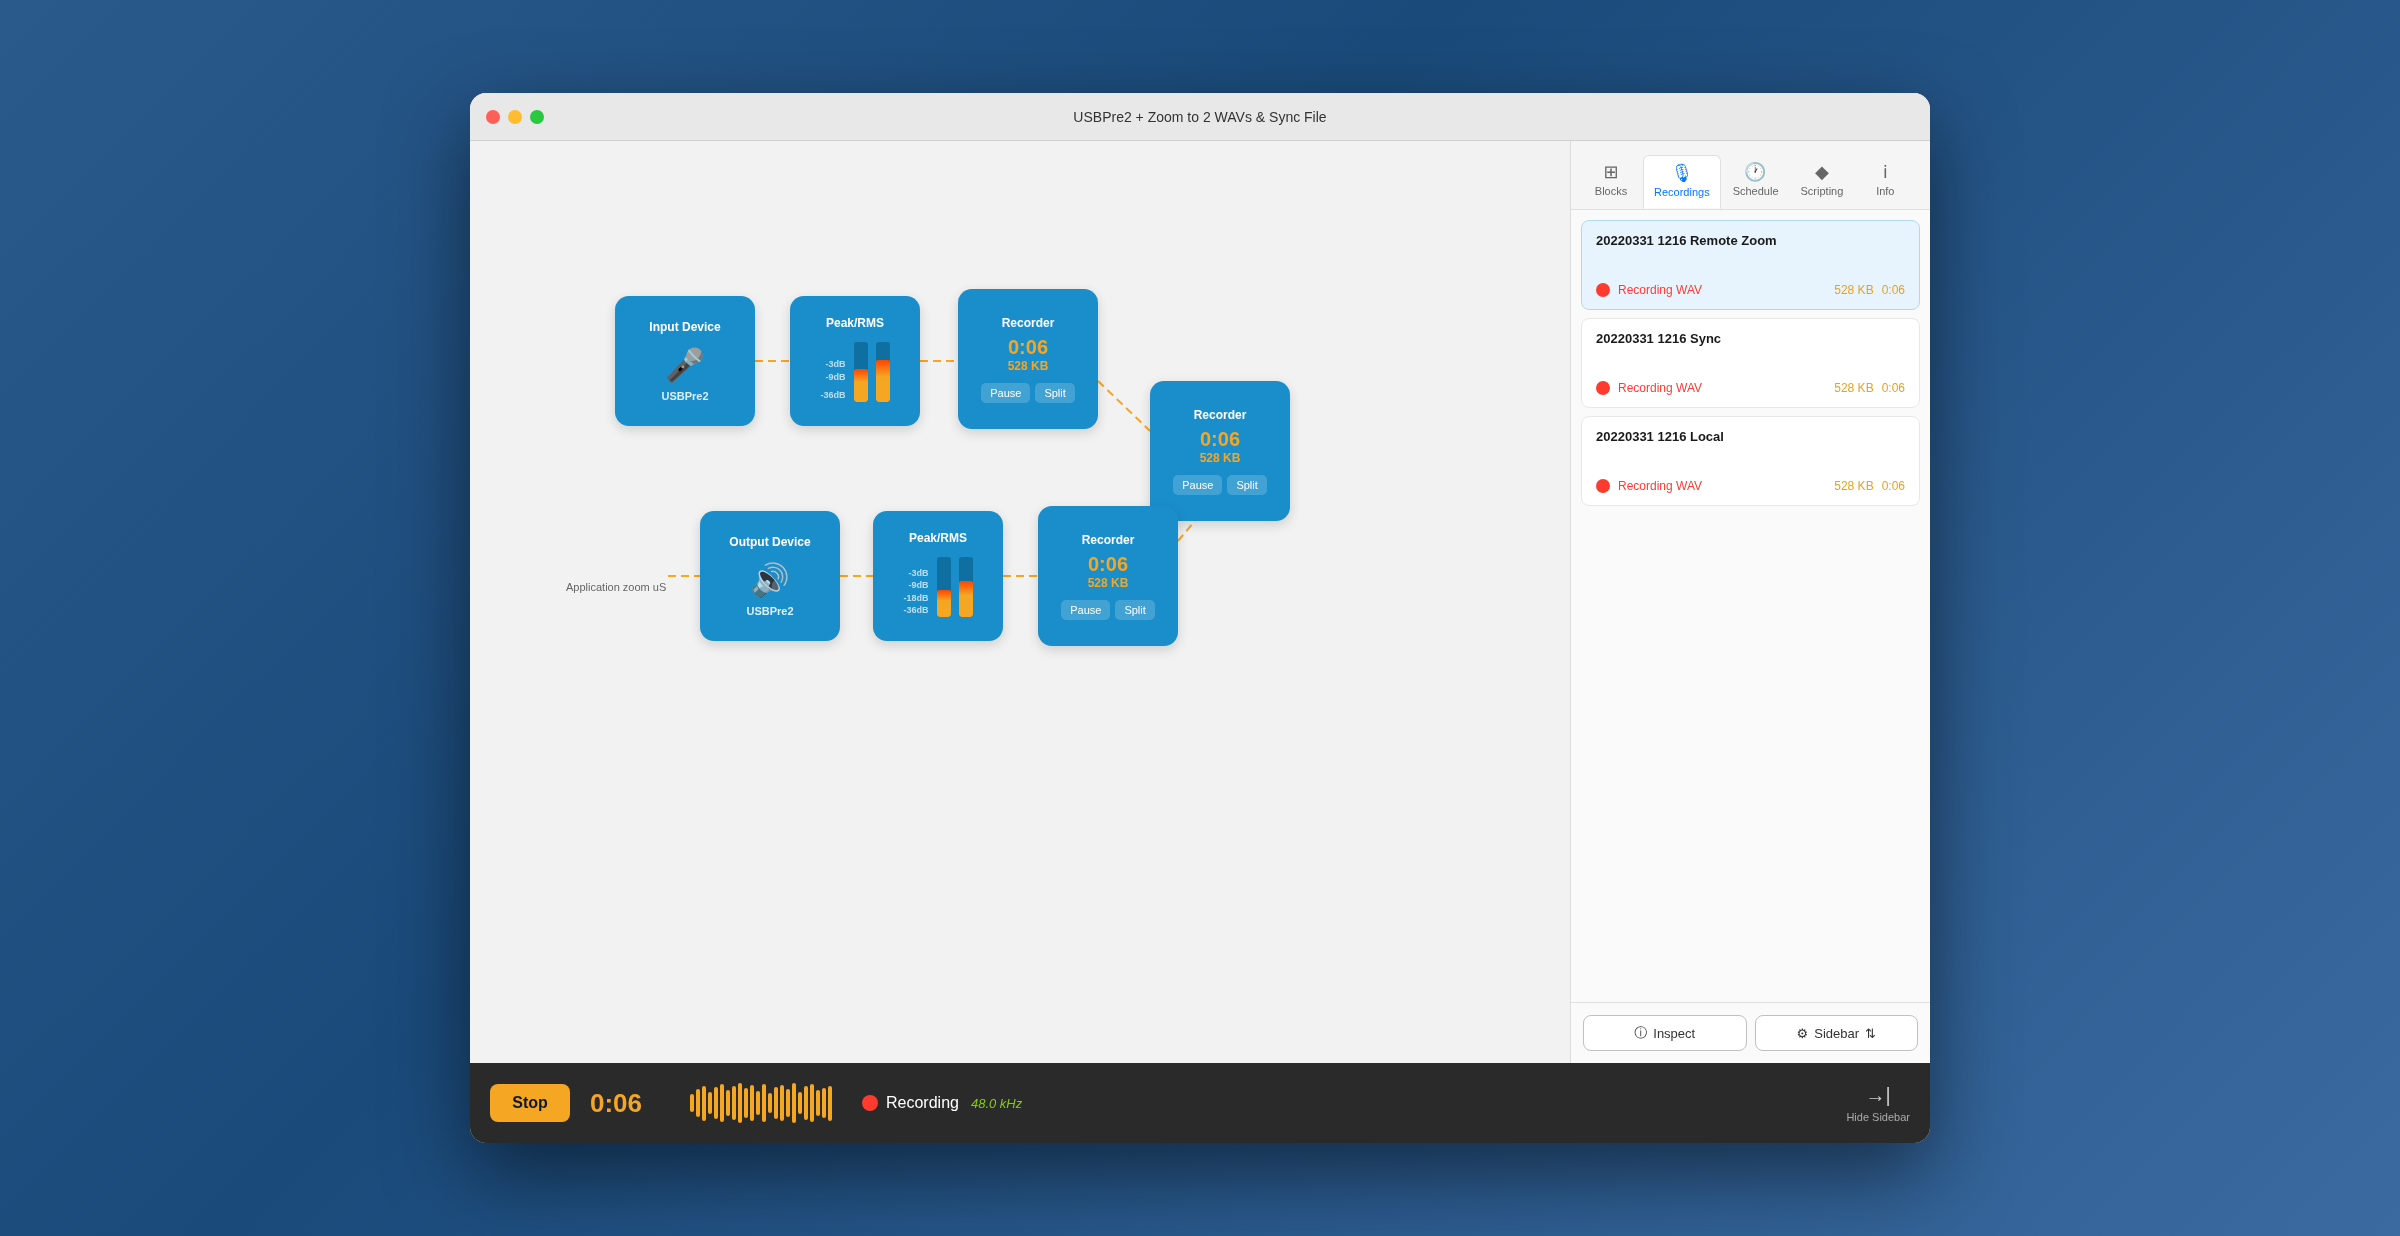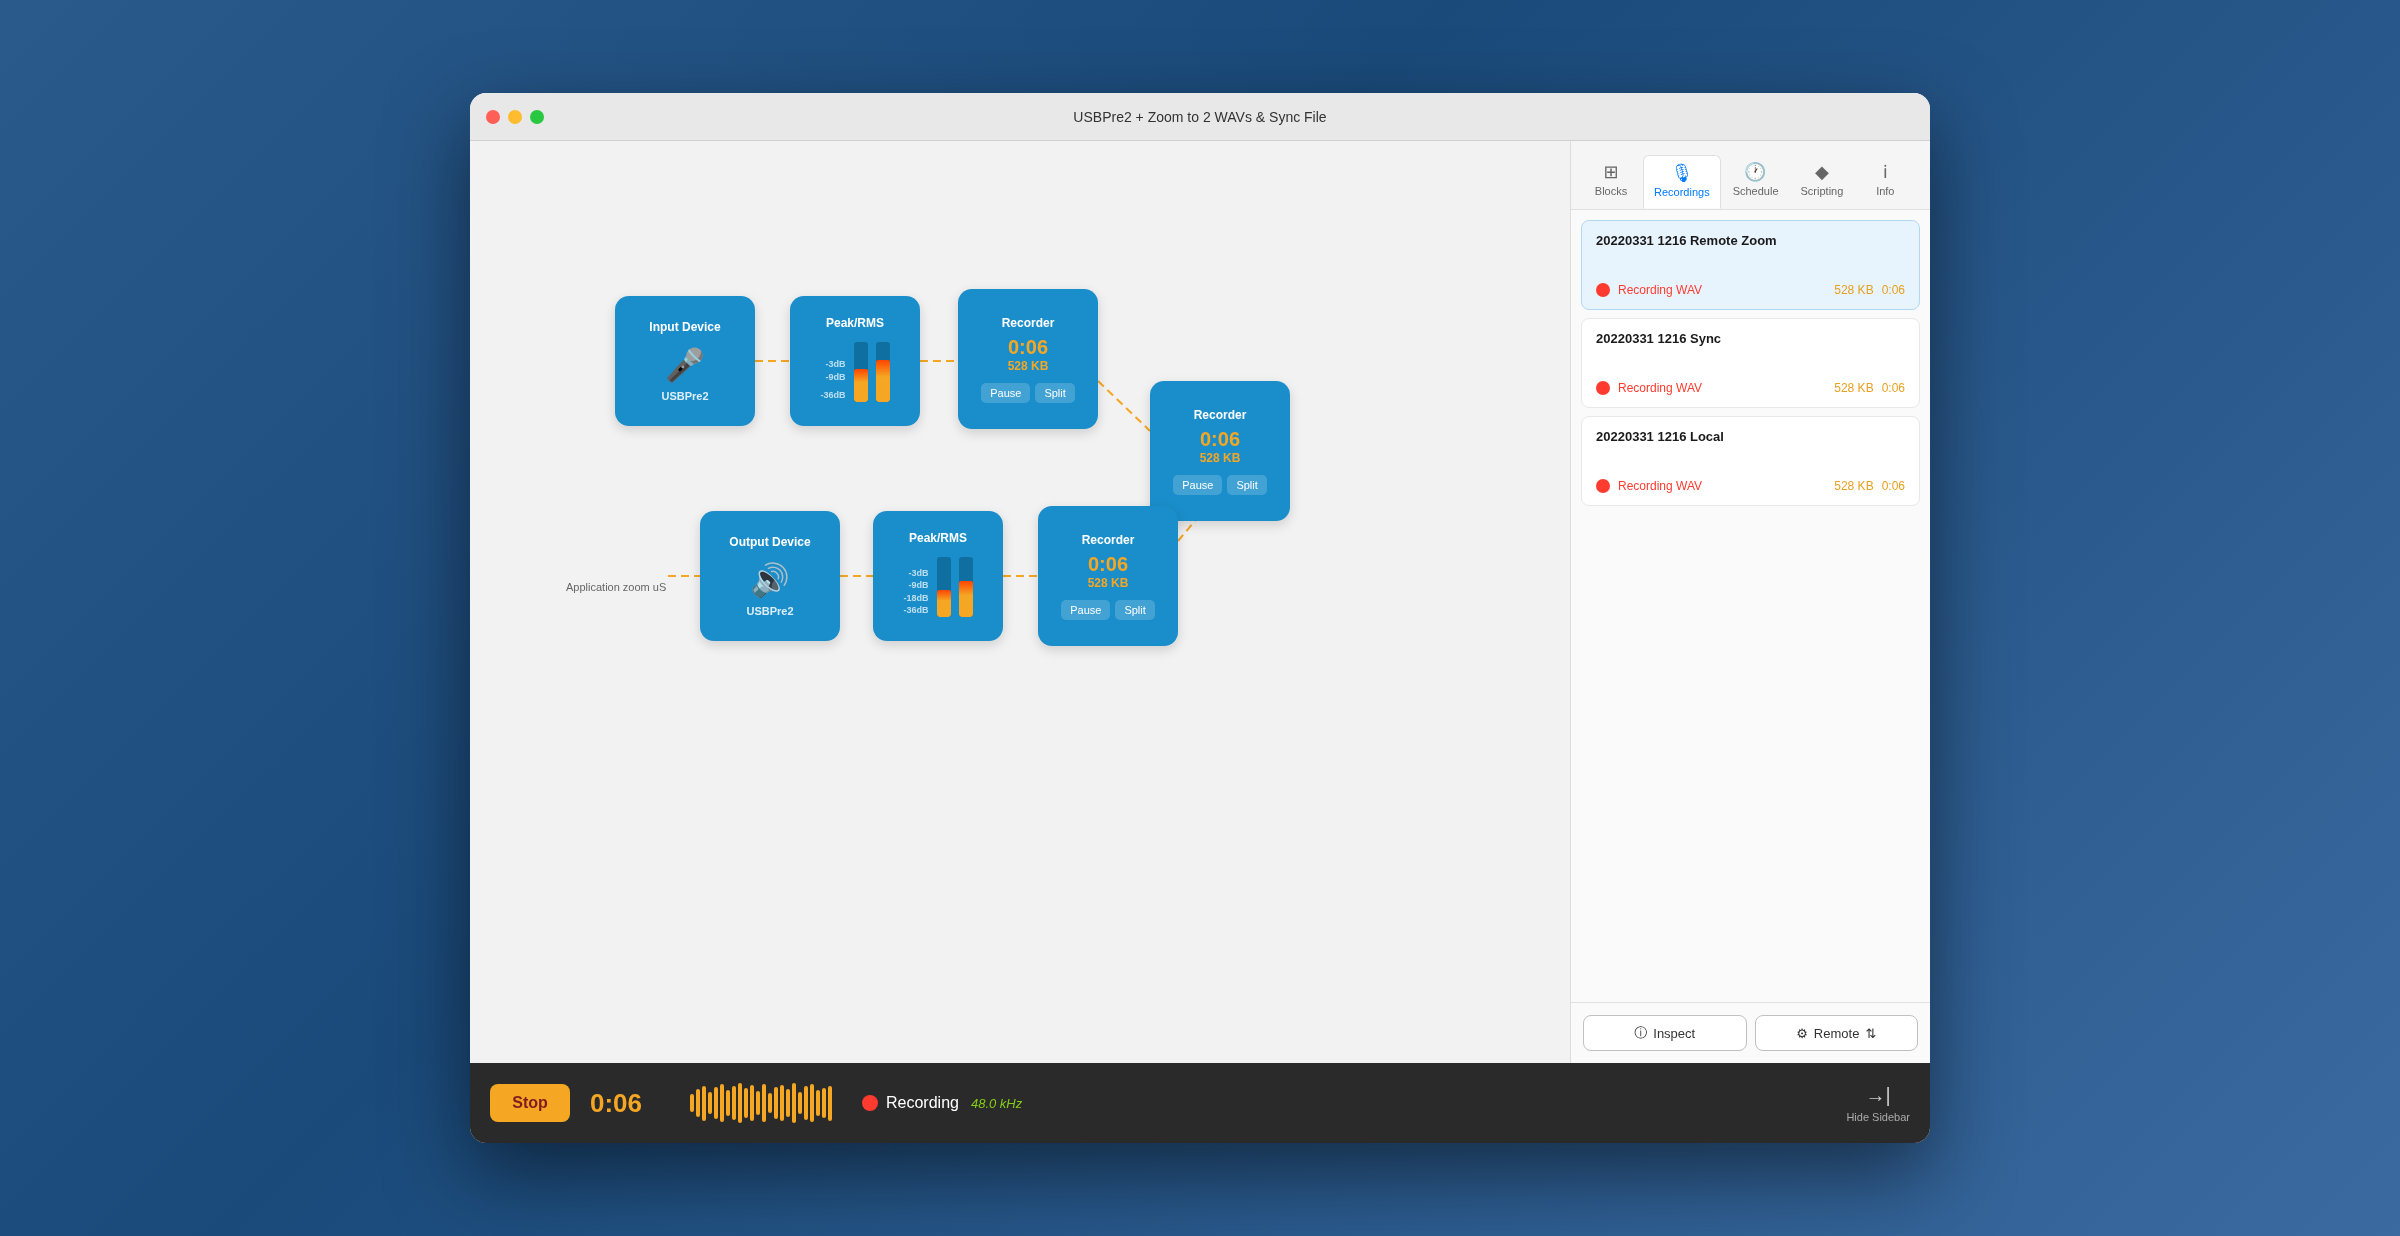--- a/index.html
+++ b/index.html
@@ -177,21 +177,21 @@
       height: 80px;
       background: #2a2a2a;
       display: flex;
       align-items: center;
       padding: 0 20px;
       gap: 20px;
       flex-shrink: 0;
     }
     .stop-button {
       background: #f5a623;
-      color: #7f1d1d;
+      color: #0f172a;
       border: none;
       border-radius: 8px;
       padding: 10px 20px;
       font-size: 16px;
       font-weight: 700;
       cursor: pointer;
       min-width: 80px;
     }
     .timer-display {
       color: #f5a623;
@@ -604,21 +604,21 @@
         </div>
       </div>
 
       <div class="sidebar-bottom">
         <button class="sidebar-action-btn">
           <span>ⓘ</span>
           <span>Inspect</span>
         </button>
         <button class="sidebar-action-btn">
           <span>⚙</span>
-          <span>Remote</span>
+          <span>Sidebar</span>
           <span>⇅</span>
         </button>
       </div>
     </div>
   </div>
 
   <div class="bottom-toolbar">
     <button class="stop-button">Stop</button>
     <span class="timer-display">0:06</span>
 

